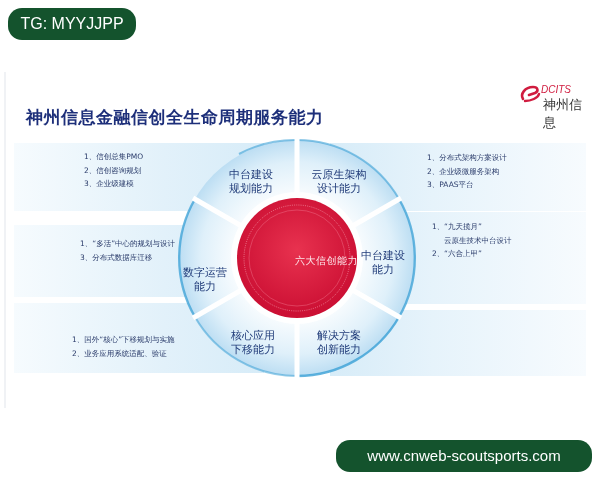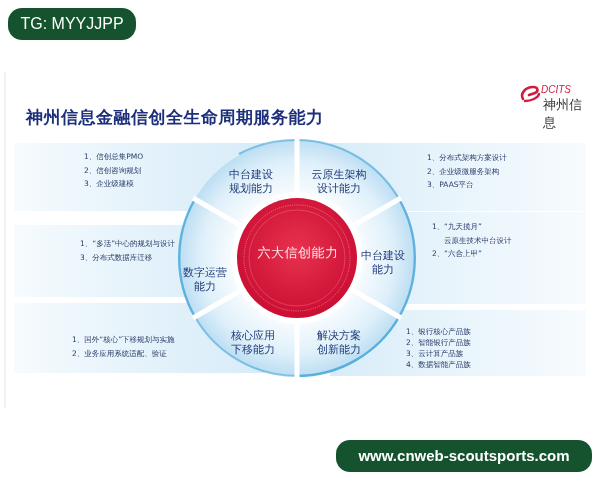--- a/index.html
+++ b/index.html
@@ -7,21 +7,21 @@
     width: 600px; height: 480px; position: relative; overflow: hidden;
     background: #ffffff;
     font-family: "DejaVu Sans", "Liberation Sans", sans-serif;
   }
   .watermark {
     position: absolute; background: #14532d; color: #ffffff;
     font-family: "Liberation Sans", sans-serif;
     border-radius: 14px;
   }
   .wm-top { left: 8px; top: 8px; width: 128px; height: 32px; font-size: 16px; line-height: 32px; text-align: center; }
-  .wm-bottom { left: 336px; top: 440px; width: 256px; height: 32px; font-size: 15px; line-height: 32px; text-align: center; font-weight: bold; }
+  .wm-bottom { left: 336px; top: 440px; width: 256px; height: 32px; font-size: 15px; line-height: 32px; text-align: center; }
 
   .slide {
     position: absolute; left: 4px; top: 72px; width: 596px; height: 336px;
     background: #ffffff; border-left: 2px solid #f0f2f5;
   }
   .title {
     position: absolute; left: 26px; top: 106px; font-size: 17px; font-weight: bold; color: #1d2f7a;
     letter-spacing: 0.5px; white-space: nowrap;
   }
   .logo { position: absolute; left: 517px; top: 84px; width: 70px; height: 22px; }
@@ -51,22 +51,22 @@
   .r2l { left: 432px; top: 220px; }
   .r3l { left: 406px; top: 326px; line-height: 11px; }
   .r3l .col { display: inline-block; vertical-align: top; margin-right: 12px; }
 
   .wheel { position: absolute; left: 177px; top: 138px; width: 240px; height: 240px; }
   .seg-label {
     position: absolute; font-size: 11px; color: #1f3a78; text-align: center; line-height: 14px; width: 70px;
     white-space: nowrap;
   }
   .center-label {
-    position: absolute; left: 238px; top: 244px; width: 120px; text-align: center;
-    font-size: 13px; color: #fde6ea; letter-spacing: 0.5px;
+    position: absolute; left: 238px; top: 254px; width: 120px; text-align: right;
+    font-size: 10px; color: #fde6ea; letter-spacing: 0.5px;
   }
 </style>
 </head>
 <body>
 
 <div class="watermark wm-top">TG: MYYJJPP</div>
 
 <div class="slide"></div>
 
 <div class="title">神州信息金融信创全生命周期服务能力</div>
@@ -105,26 +105,20 @@
   <div>1、分布式架构方案设计</div>
   <div>2、企业级微服务架构</div>
   <div>3、PAAS平台</div>
 </div>
 <div class="list r2l">
   <div><span class="num">1、</span><span>“九天揽月”</span></div>
   <div class="sub">云原生技术中台设计</div>
   <div><span class="num">2、</span><span>“六合上甲”</span></div>
 </div>
 <div class="list r3l">
-  <div class="col">
-    <div>1、银行核心产品族</div>
-    <div>2、智能银行产品族</div>
-    <div>3、云计算产品族</div>
-    <div>4、数据智能产品族</div>
-  </div>
 </div>
 
 <svg class="wheel" viewBox="0 0 240 240">
   <defs>
     <radialGradient id="segGrad" cx="120" cy="120" r="120" gradientUnits="userSpaceOnUse">
       <stop offset="0.45" stop-color="#ffffff"></stop>
       <stop offset="0.8" stop-color="#dff0fa"></stop>
       <stop offset="1" stop-color="#b9dcf2"></stop>
     </radialGradient>
     <radialGradient id="redGrad" cx="120" cy="112" r="64" gradientUnits="userSpaceOnUse">

